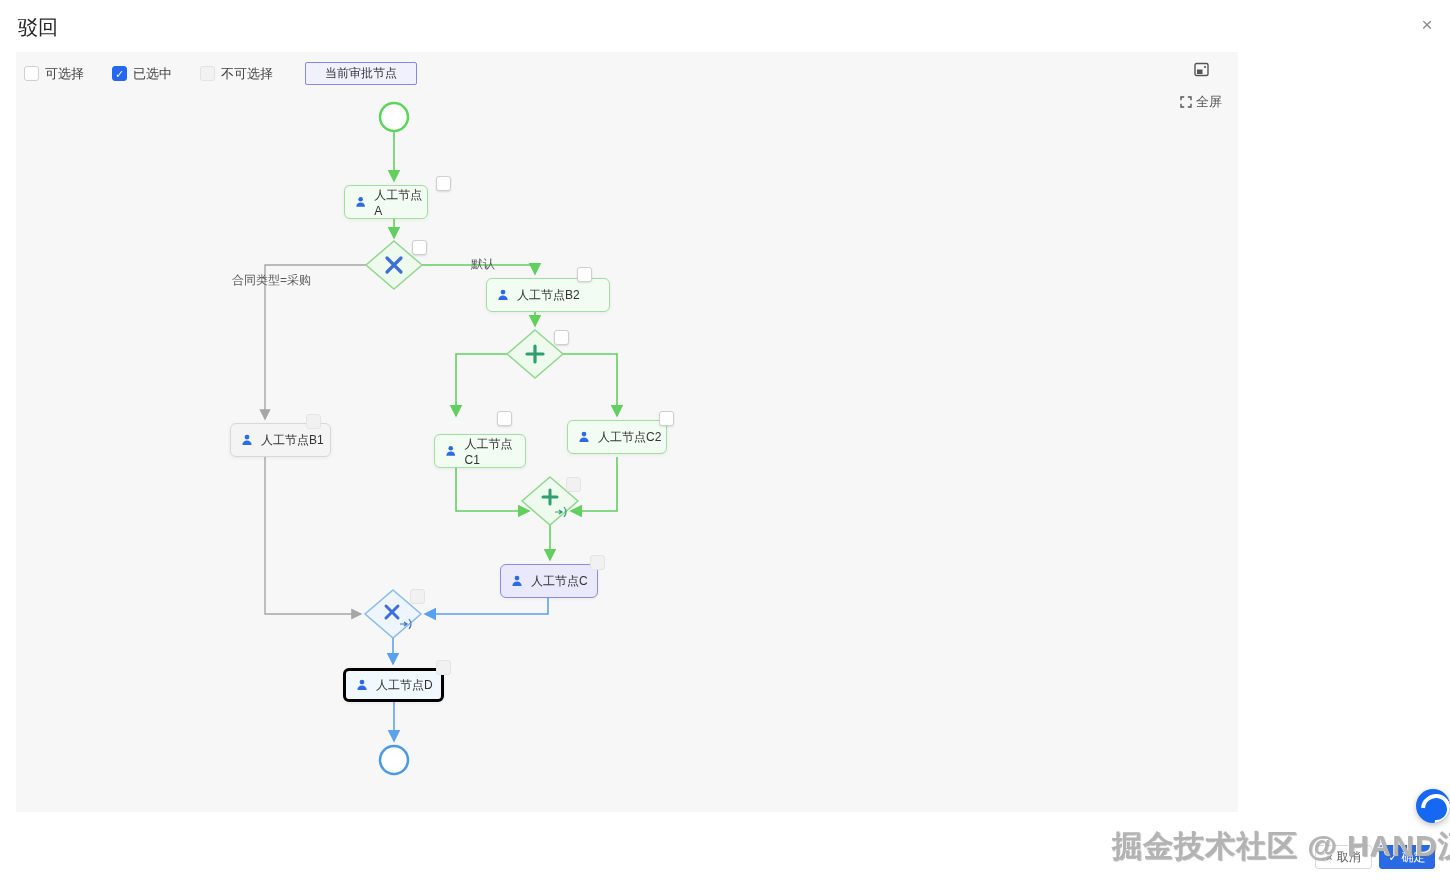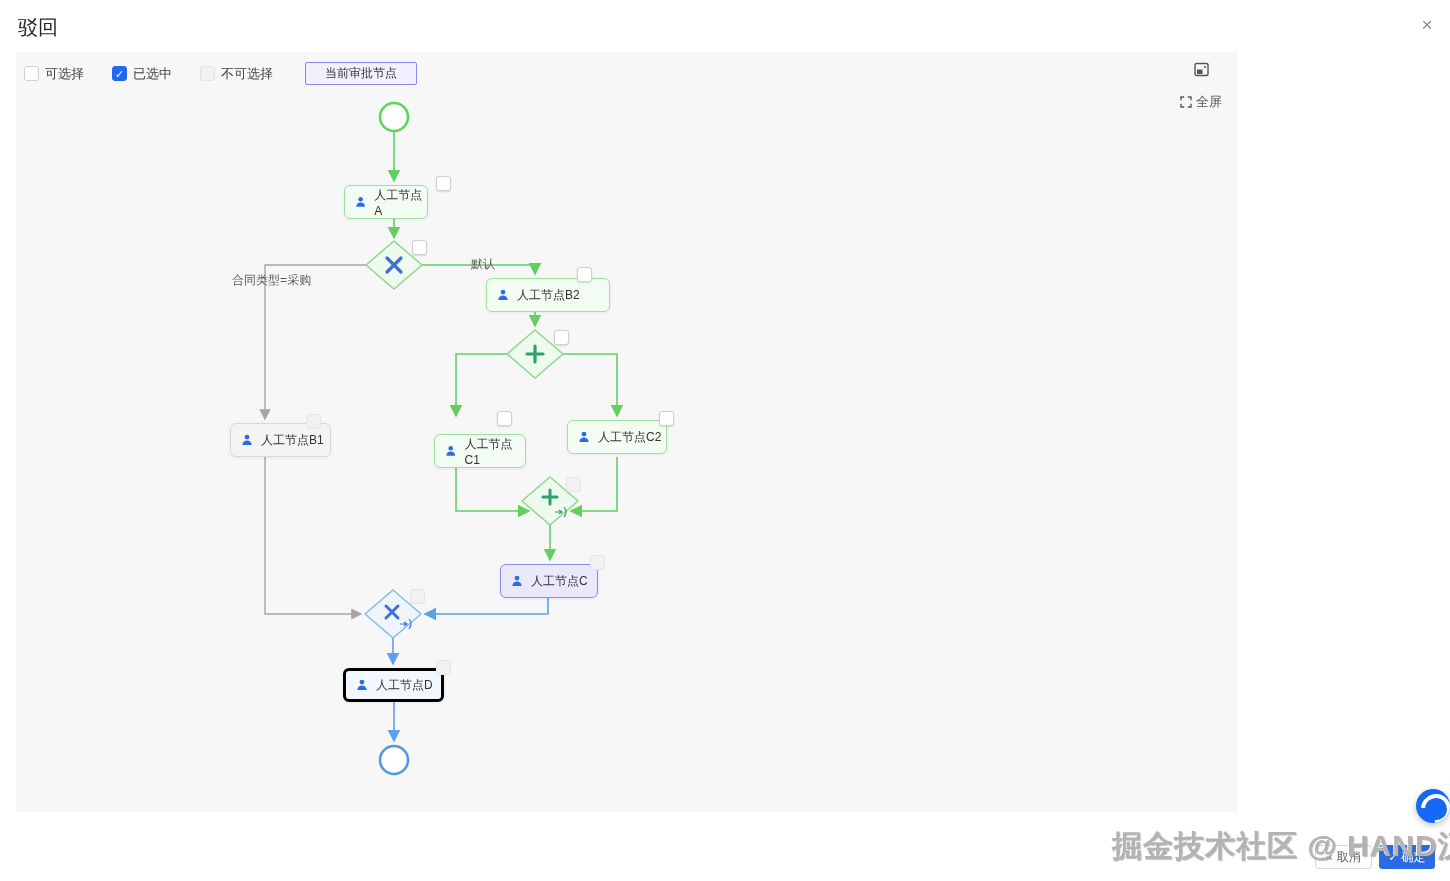--- a/index.html
+++ b/index.html
@@ -169,21 +169,21 @@
         <path d="M555,512 L561,512 M559,510 L562,512 L559,514 M564,507 q4,5 0,10" stroke="#2f9e70" stroke-width="1.2" fill="none"></path>
       </g>
 
       <g>
         <polygon points="393,590 421,614 393,638 365,614" fill="#eef5fd" stroke="#85bbed" stroke-width="1.5"></polygon>
         <path d="M386,606 L398,618 M398,606 L386,618" stroke="#3e6fd6" stroke-width="3" stroke-linecap="round" fill="none"></path>
         <path d="M400,624 L406,624 M404,622 L407,624 L404,626 M409,619 q4,5 0,10" stroke="#3e6fd6" stroke-width="1.2" fill="none"></path>
       </g>
     </svg>
 
-    <div class="edge-label" style="left:216px; top:220px;font-family:Liberation Mono, monospace;">合同类型=采购</div>
+    <div class="edge-label" style="left:216px; top:220px;">合同类型=采购</div>
     <div class="edge-label" style="left:455px; top:204px;">默认</div>
 
     <div class="node green" style="left:328px; top:133px; width:84px;">
       <svg width="12" height="12" viewBox="0 0 12 12">
           <circle cx="6" cy="3.1" r="2.4" fill="#2b6be4"></circle>
           <path d="M1.4,11 C1.4,7.9 3.4,6.4 6,6.4 C8.6,6.4 10.6,7.9 10.6,11 Z" fill="#2b6be4"></path>
         </svg>
       <span class="node-label">人工节点A</span>
     </div>
     <div class="node gray" style="left:198px; top:371px; width:101px;">

